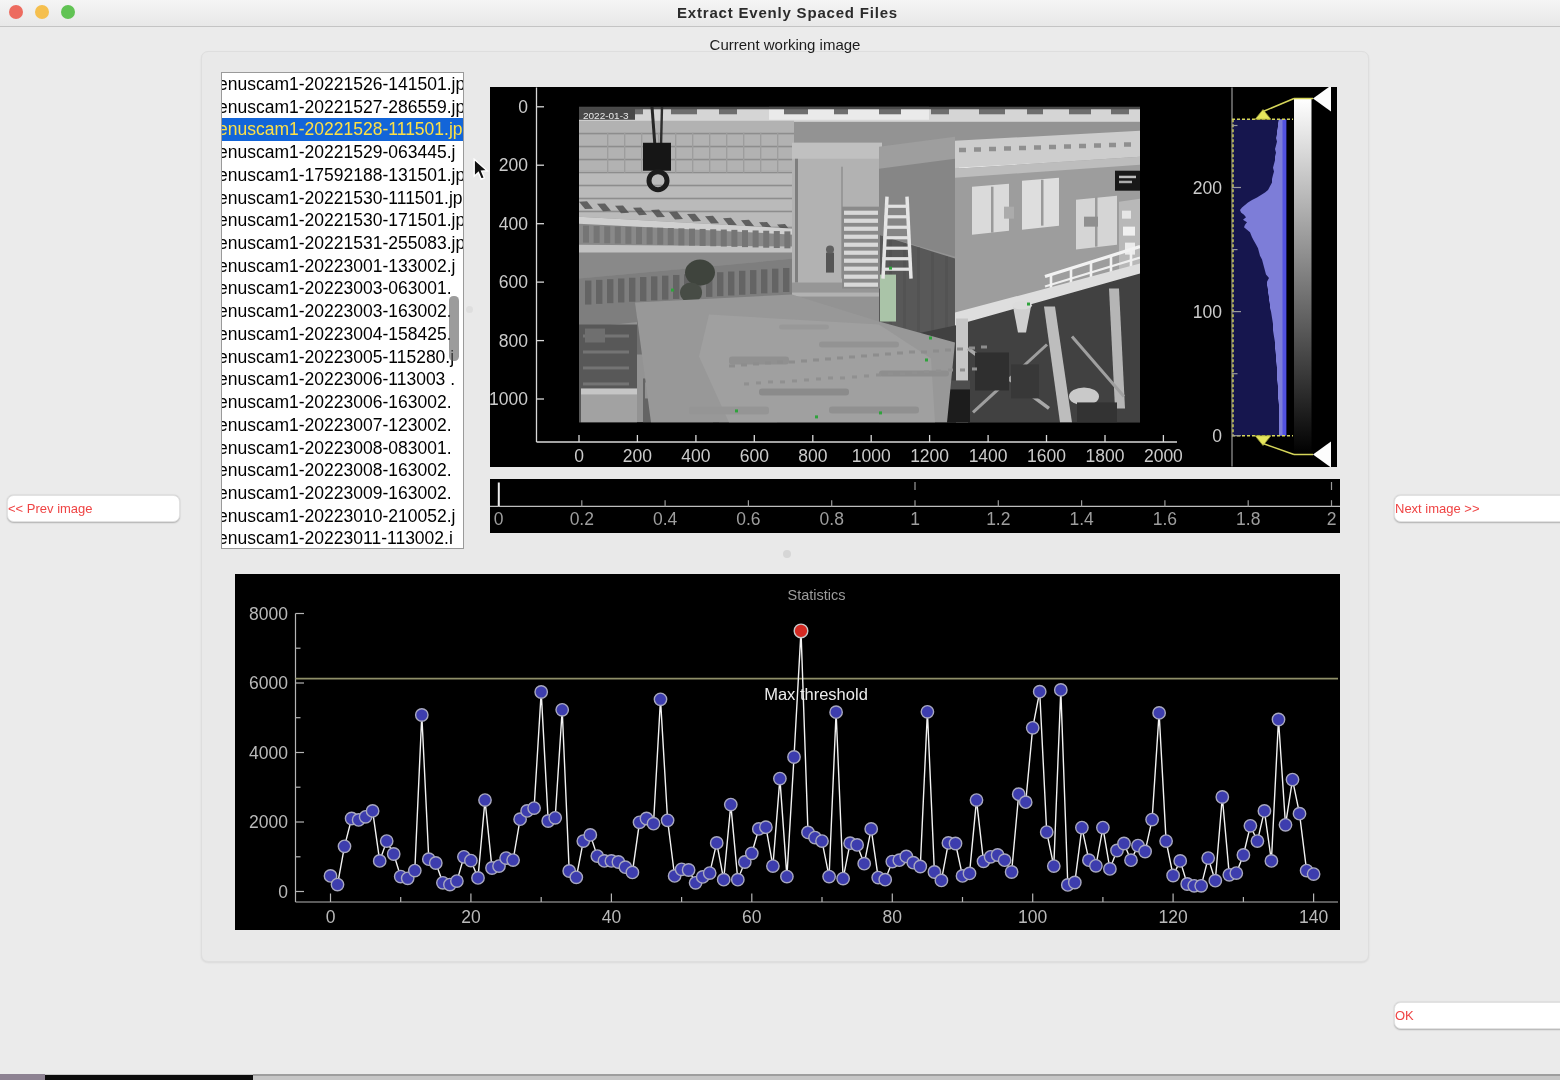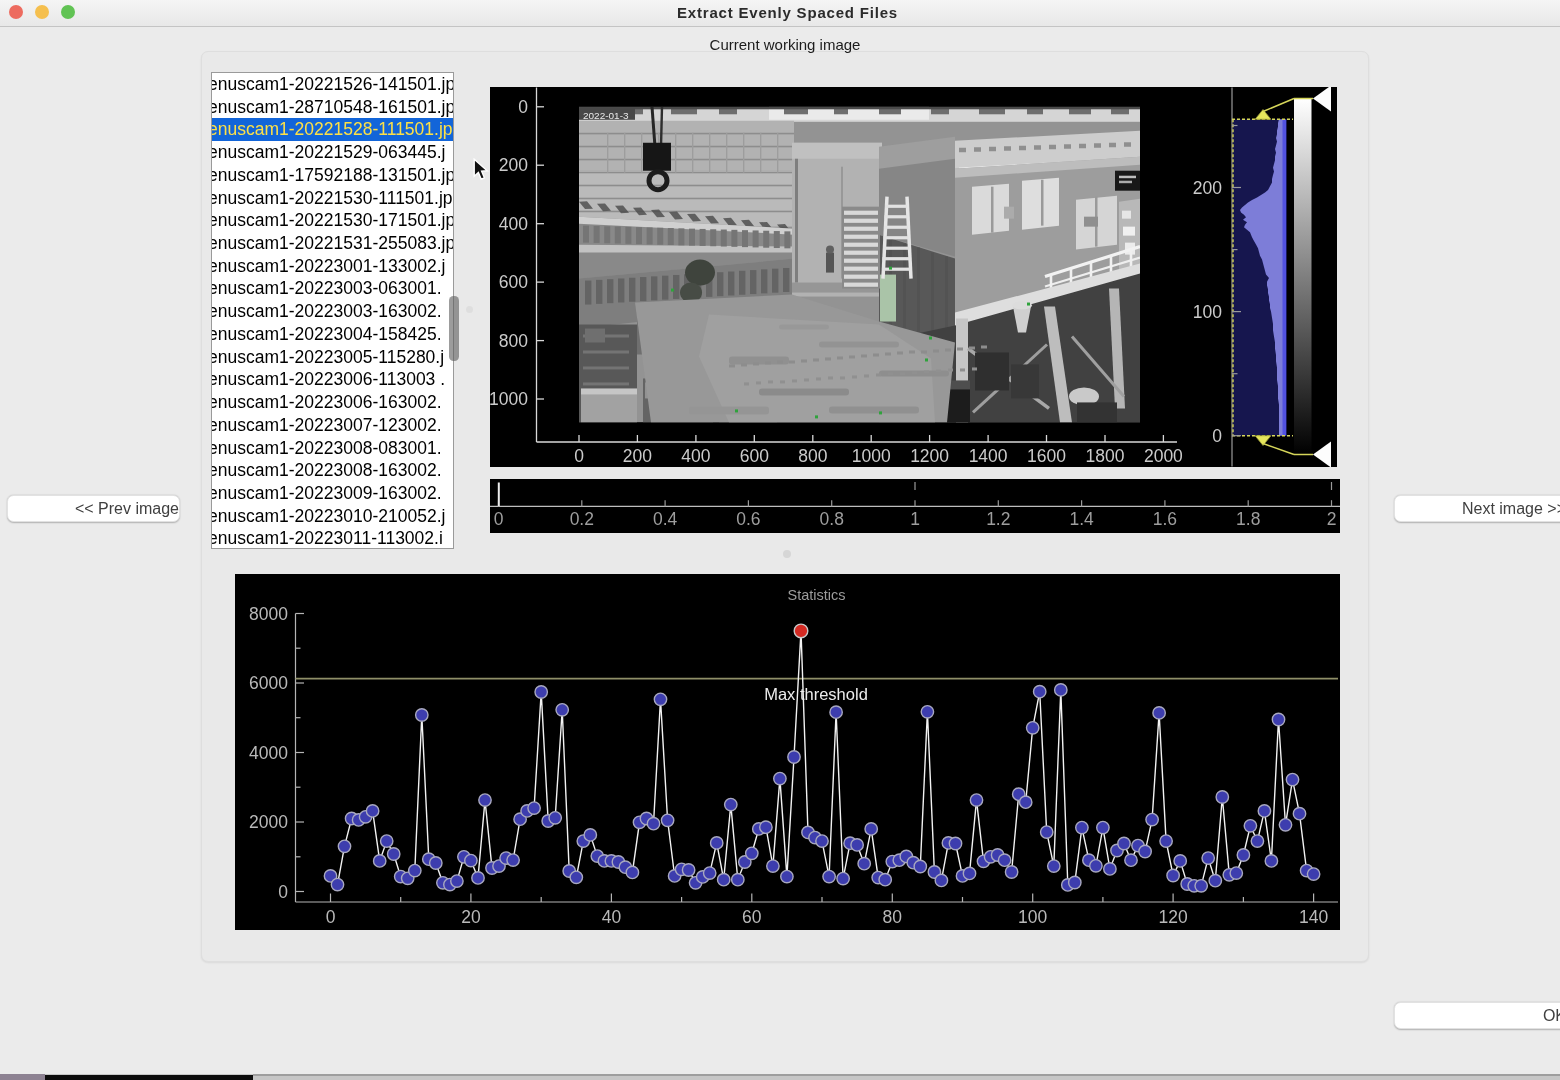--- a/index.html
+++ b/index.html
@@ -7,46 +7,46 @@
 .titlebar { position:absolute; left:0; top:0; width:1560px; height:27px;
   background:linear-gradient(#f5f5f5,#e8e8e8); border-bottom:1px solid #c4c4c4; }
 .tbtn { position:absolute; top:4.5px; width:14px; height:14px; border-radius:50%; }
 .title { position:absolute; left:7.5px; top:0; width:1560px; text-align:center; line-height:26px;
   font-size:15px; font-weight:bold; color:#2b2b2b; letter-spacing:0.8px; }
 .cwi { position:absolute; left:0; top:36px; width:1570px; text-align:center;
   font-size:15px; color:#1c1c1c; }
 .panel { position:absolute; left:201px; top:51px; width:1168px; height:911px;
   background:#e9e9e9; border-radius:7px; border:1px solid #dedede;
   box-shadow: 0 1px 2px rgba(0,0,0,0.08); }
-.listbox { position:absolute; left:211px; top:72px; width:243px; height:477px;
+.listbox { position:absolute; left:221px; top:72px; width:243px; height:477px;
   background:#fff; border:1px solid #9a9a9a; overflow:hidden;
   font-size:17.5px; color:#000; white-space:nowrap; }
 .row { height:22.72px; line-height:22.72px; padding-left:0; margin-left:-4px; }
 .row.sel { background:#1265d9; color:#fde047; }
 .thumb { position:absolute; left:449px; top:296px; width:9.5px; height:65px;
   background:rgba(95,95,95,0.62); border-radius:4.5px; }
 .btn { position:absolute; height:27px; background:#ffffff; border:1px solid #e2e2e2;
   border-radius:6.5px; box-shadow:0 0.5px 1.5px rgba(0,0,0,0.25);
-  font-size:16px; color:#404040; text-align:right; line-height:26px; }
+  font-size:13px; color:#ef4444; text-align:left; line-height:26px; }
 .tl { fill:#b9b9b9; font-size:17.5px; }
 .tl2 { fill:#cbcbcb; font-size:17.5px; }
 text { font-family:"Liberation Sans", sans-serif; }
 .dot { position:absolute; border-radius:50%; background:#d6d6d6; }
 </style></head>
 <body>
 <div class="panel"></div>
 <div class="titlebar"></div>
 <div class="tbtn" style="left:8.5px;background:#ed6b5f"></div>
 <div class="tbtn" style="left:35px;background:#f5bf4e"></div>
 <div class="tbtn" style="left:60.5px;background:#61c354"></div>
 <div class="title">Extract Evenly Spaced Files</div>
 <div class="cwi">Current working image</div>
 <div class="listbox">
     <div class="row">enuscam1-20221526-141501.jp</div>
-    <div class="row">enuscam1-28710548-161501.jp</div>
+    <div class="row">enuscam1-20221527-286559.jp</div>
     <div class="row sel">enuscam1-20221528-111501.jp</div>
     <div class="row">enuscam1-20221529-063445.j</div>
     <div class="row">enuscam1-17592188-131501.jp</div>
     <div class="row">enuscam1-20221530-111501.jp</div>
     <div class="row">enuscam1-20221530-171501.jp</div>
     <div class="row">enuscam1-20221531-255083.jp</div>
     <div class="row">enuscam1-20223001-133002.j</div>
     <div class="row">enuscam1-20223003-063001.</div>
     <div class="row">enuscam1-20223003-163002.</div>
     <div class="row">enuscam1-20223004-158425.</div>

